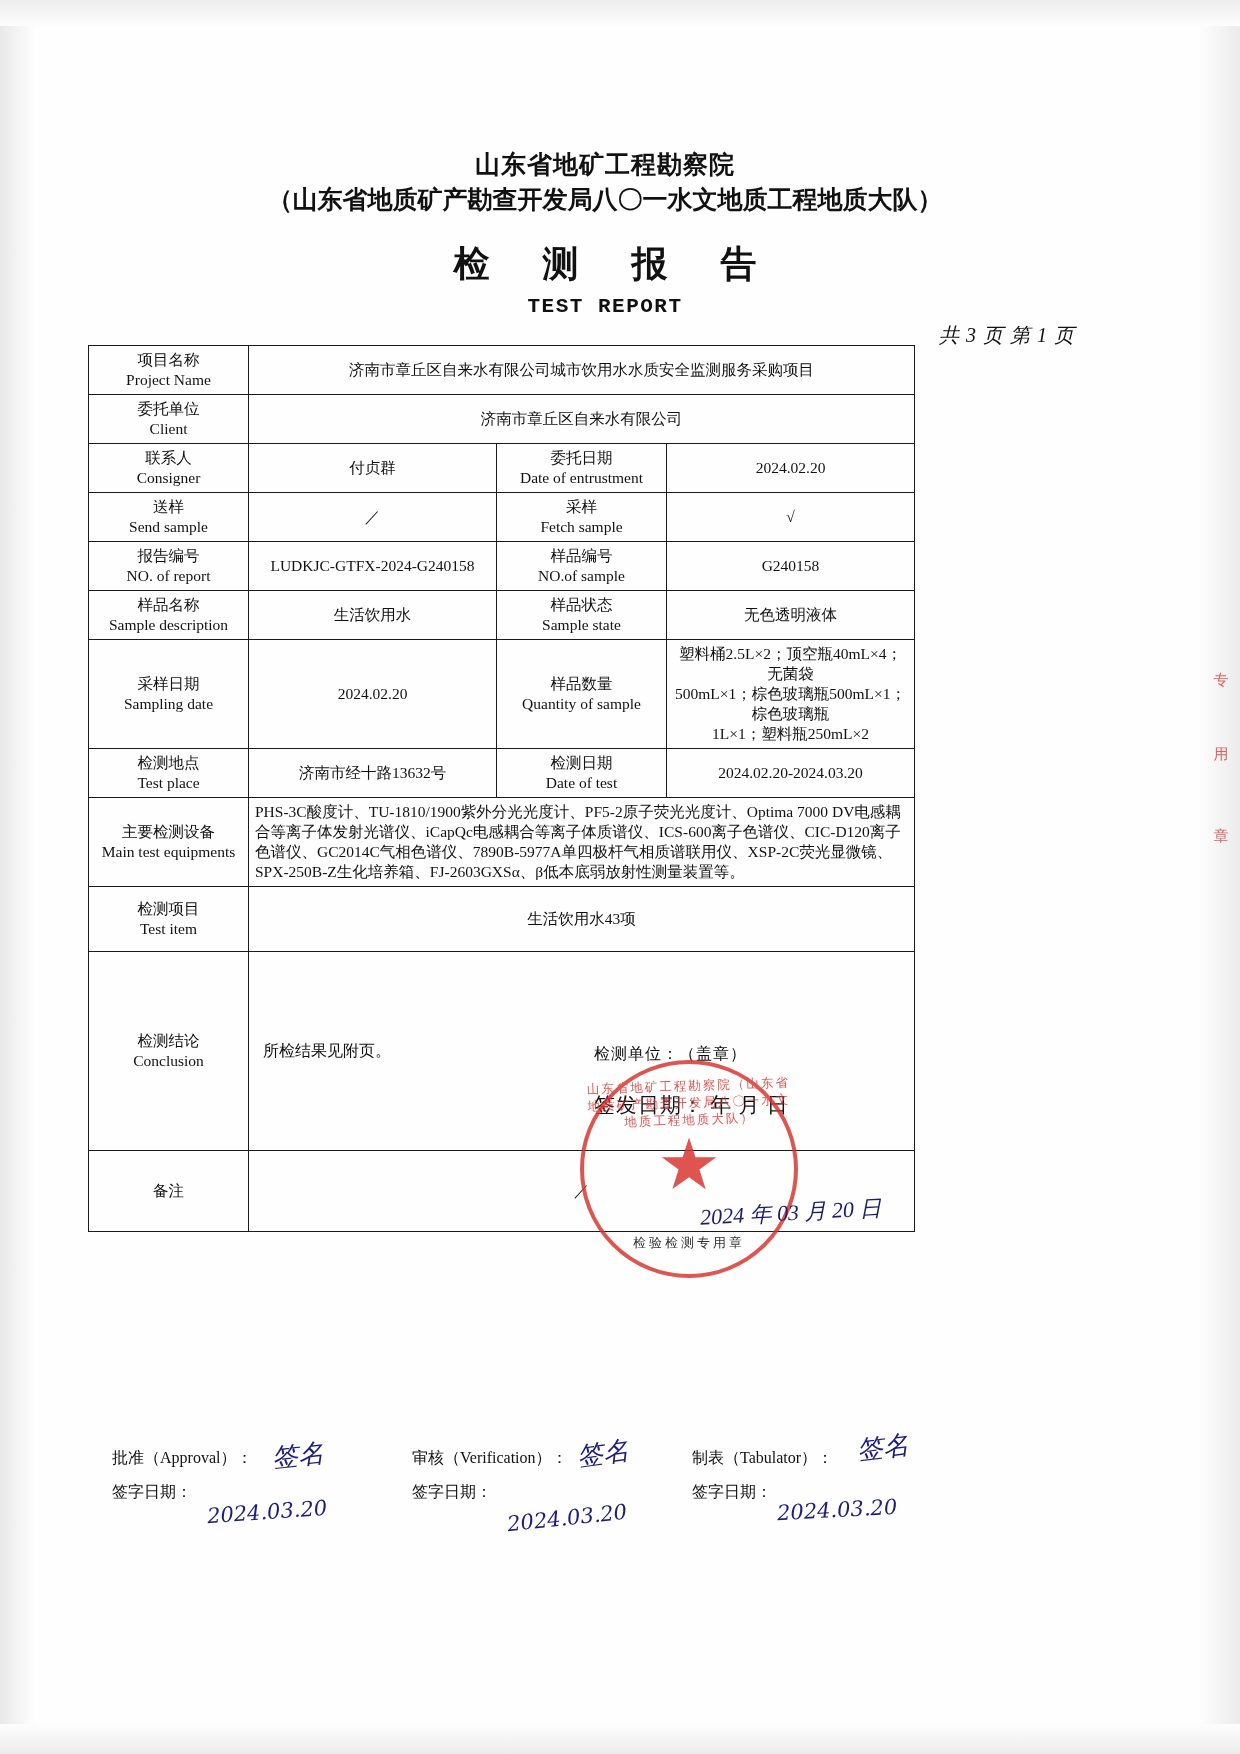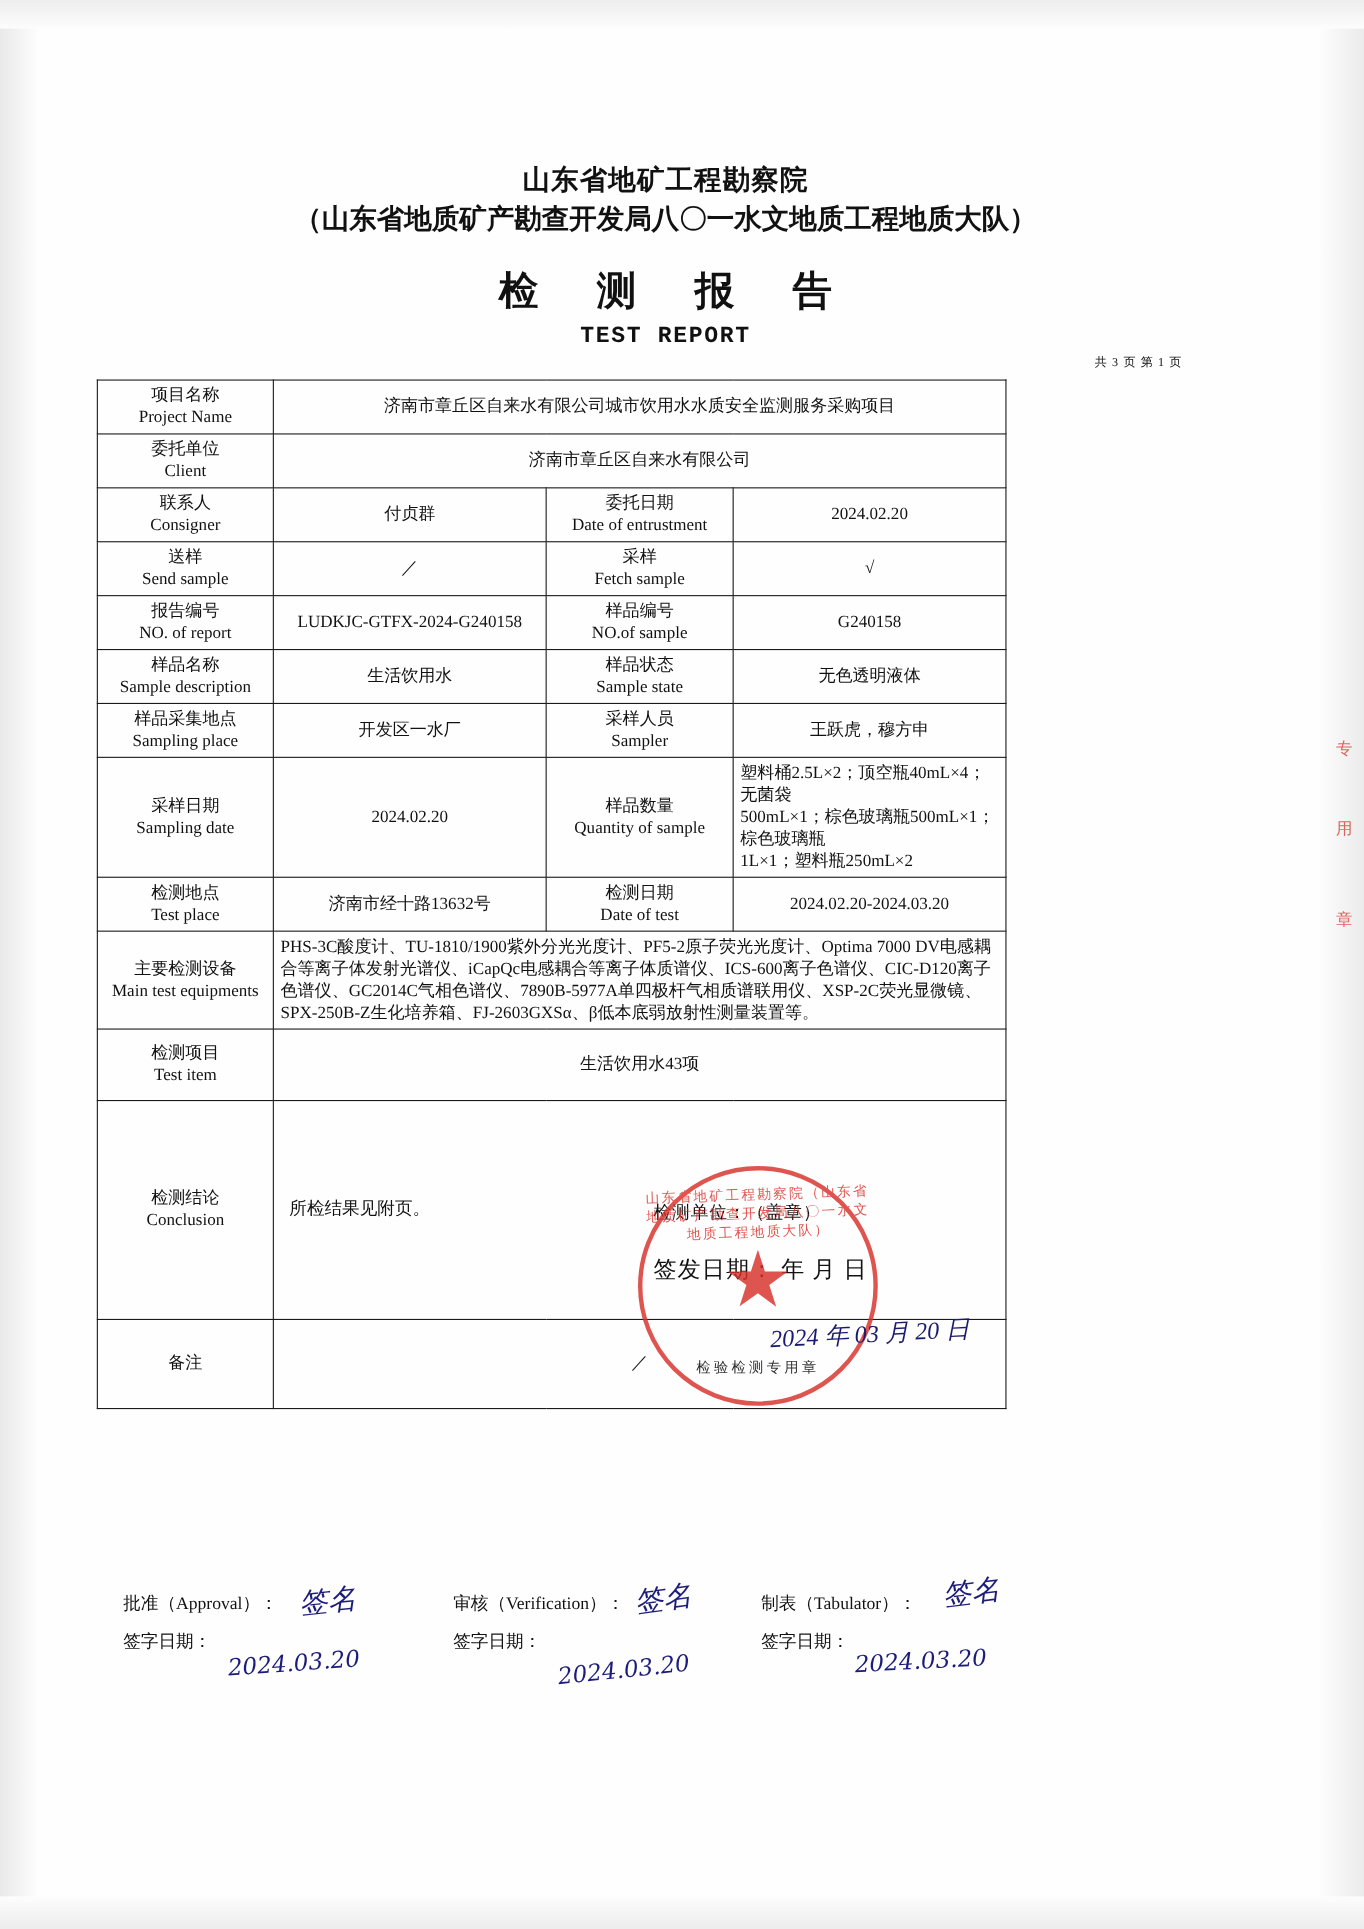--- a/index.html
+++ b/index.html
@@ -72,22 +72,23 @@
     font-weight: bold;
     letter-spacing: 1.5px;
     font-family: Liberation Mono, monospace;
     text-align: center;
   }
 
   .page-count {
     position: absolute;
     right: 165px;
     top: 322px;
-    font-size: 11px;
+    font-size: 20px;
     letter-spacing: 1px;
+    font-style: italic;
   }
 
   table.report {
     position: absolute;
     left: 88px;
     top: 345px;
     width: 826px;
     border-collapse: collapse;
     table-layout: fixed;
   }
@@ -105,20 +106,21 @@
     line-height: 21px;
   }
   .lbl .cn { display: block; }
   .lbl .en { display: block; font-family: "Liberation Serif", serif; }
   .val {
     text-align: center;
   }
   .tiny {
     font-size: 10.5px;
     line-height: 14px;
+    text-align: center;
   }
   .equip {
     text-align: left;
     font-size: 15px;
     line-height: 27px;
     padding: 8px 10px 8px 8px;
   }
   .conclusion-cell {
     height: 190px;
     position: relative;
@@ -324,32 +326,20 @@
           <span class="en">Sample description</span>
         </td>
         <td class="val">生活饮用水</td>
         <td class="lbl">
           <span class="cn">样品状态</span>
           <span class="en">Sample state</span>
         </td>
         <td class="val">无色透明液体</td>
       </tr>
 
-      <tr>
-        <td class="lbl">
-          <span class="cn">样品采集地点</span>
-          <span class="en">Sampling place</span>
-        </td>
-        <td class="val">开发区一水厂</td>
-        <td class="lbl">
-          <span class="cn">采样人员</span>
-          <span class="en">Sampler</span>
-        </td>
-        <td class="val">王跃虎，穆方申</td>
-      </tr>
 
       <tr>
         <td class="lbl">
           <span class="cn">采样日期</span>
           <span class="en">Sampling date</span>
         </td>
         <td class="val">2024.02.20</td>
         <td class="lbl">
           <span class="cn">样品数量</span>
           <span class="en">Quantity of sample</span>

